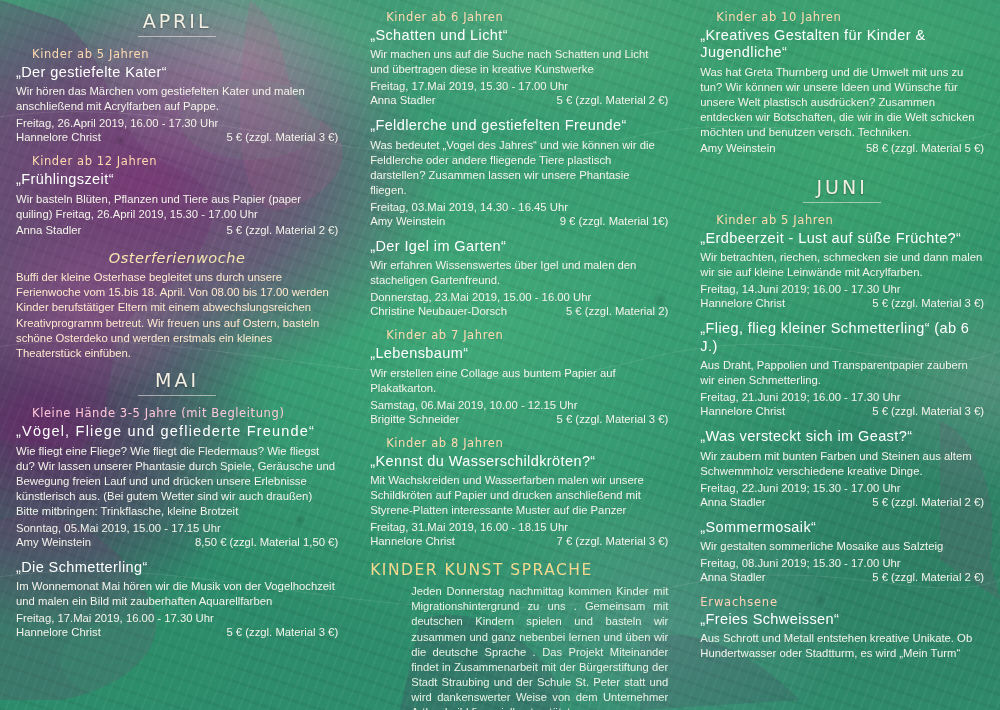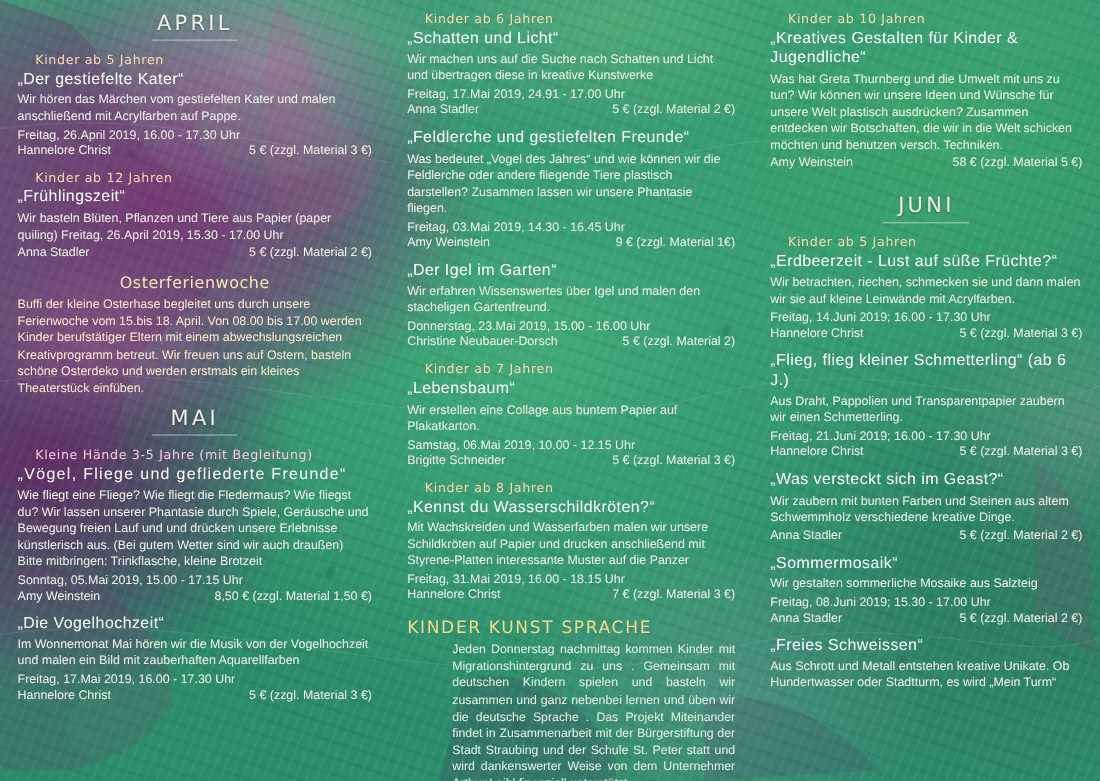--- a/index.html
+++ b/index.html
@@ -123,20 +123,21 @@
   .notice {
     margin: 14px 0 8px 0;
   }
   .notice .nt {
     font-family: "DejaVu Sans", sans-serif;
     font-size: 14.5px;
     color: #f6e7b0;
     text-align: center;
     margin-bottom: 4px;
     letter-spacing: .5px;
+    font-style: italic;
   }
   .notice .nd {
     font-size: 11.3px;
     line-height: 1.35;
     color: #ffe9cf;
   }
 
   .kks { margin-top: 14px; }
   .kks .kt {
     font-family: "DejaVu Sans", sans-serif;
@@ -238,37 +239,37 @@
       <div class="desc" style="white-space:pre-line">Wie fliegt eine Fliege? Wie fliegt die Fledermaus? Wie fliegst du? Wir lassen unserer Phantasie durch Spiele, Geräusche und Bewegung freien Lauf und und drücken unsere Erlebnisse künstlerisch aus. (Bei gutem Wetter sind wir auch draußen)
 Bitte mitbringen: Trinkflasche, kleine Brotzeit</div>
       <div class="when">Sonntag, 05.Mai 2019, 15.00 - 17.15 Uhr</div>
       <div class="person-row">
         <span class="person">Amy Weinstein</span>
         <span class="price">8,50 € (zzgl. Material 1,50 €)</span>
       </div>
     </div>
 
     <div class="block">
-      <div class="title">„Die Vogelhochzeit“</div>
+      <div class="title">„Die Schmetterling“</div>
       <div class="desc">Im Wonnemonat Mai hören wir die Musik von der Vogelhochzeit und malen ein Bild mit zauberhaften Aquarellfarben</div>
       <div class="when">Freitag, 17.Mai 2019, 16.00 - 17.30 Uhr</div>
       <div class="person-row">
         <span class="person">Hannelore Christ</span>
         <span class="price">5 € (zzgl. Material 3 €)</span>
       </div>
     </div>
   </div>
 
   <div class="col col-2">
 
     <div class="block" style="margin-top:2px">
       <div class="agebar" style="margin-top:0">Kinder ab 6 Jahren</div>
       <div class="title">„Schatten und Licht“</div>
       <div class="desc">Wir machen uns auf die Suche nach Schatten und Licht und übertragen diese in kreative Kunstwerke</div>
-      <div class="when">Freitag, 17.Mai 2019, 24.91 - 17.00 Uhr</div>
+      <div class="when">Freitag, 17.Mai 2019, 15.30 - 17.00 Uhr</div>
       <div class="person-row">
         <span class="person">Anna Stadler</span>
         <span class="price">5 € (zzgl. Material 2 €)</span>
       </div>
     </div>
 
     <div class="block">
       <div class="title">„Feldlerche und gestiefelten Freunde“</div>
       <div class="desc">Was bedeutet „Vogel des Jahres“ und wie können wir die Feldlerche oder andere fliegende Tiere plastisch darstellen? Zusammen lassen wir unsere Phantasie fliegen.</div>
       <div class="when">Freitag, 03.Mai 2019, 14.30 - 16.45 Uhr</div>
@@ -350,35 +351,37 @@
       <div class="when">Freitag, 21.Juni 2019; 16.00 - 17.30 Uhr</div>
       <div class="person-row">
         <span class="person">Hannelore Christ</span>
         <span class="price">5 € (zzgl. Material 3 €)</span>
       </div>
     </div>
 
     <div class="block">
       <div class="title">„Was versteckt sich im Geast?“</div>
       <div class="desc">Wir zaubern mit bunten Farben und Steinen aus altem Schwemmholz verschiedene kreative Dinge.</div>
+      <div class="when">Freitag, 22.Juni 2019; 15.30 - 17.00 Uhr</div>
       <div class="person-row">
         <span class="person">Anna Stadler</span>
         <span class="price">5 € (zzgl. Material 2 €)</span>
       </div>
     </div>
 
     <div class="block">
       <div class="title">„Sommermosaik“</div>
       <div class="desc">Wir gestalten sommerliche Mosaike aus Salzteig</div>
       <div class="when">Freitag, 08.Juni 2019; 15.30 - 17.00 Uhr</div>
       <div class="person-row">
         <span class="person">Anna Stadler</span>
         <span class="price">5 € (zzgl. Material 2 €)</span>
       </div>
     </div>
 
     <div class="block">
+      <div class="tinytitle">Erwachsene</div>
       <div class="title">„Freies Schweissen“</div>
       <div class="desc">Aus Schrott und Metall entstehen kreative Unikate. Ob Hundertwasser oder Stadtturm, es wird „Mein Turm“</div>
 
     </div>
   </div>
 </div>
 
 </body></html>

